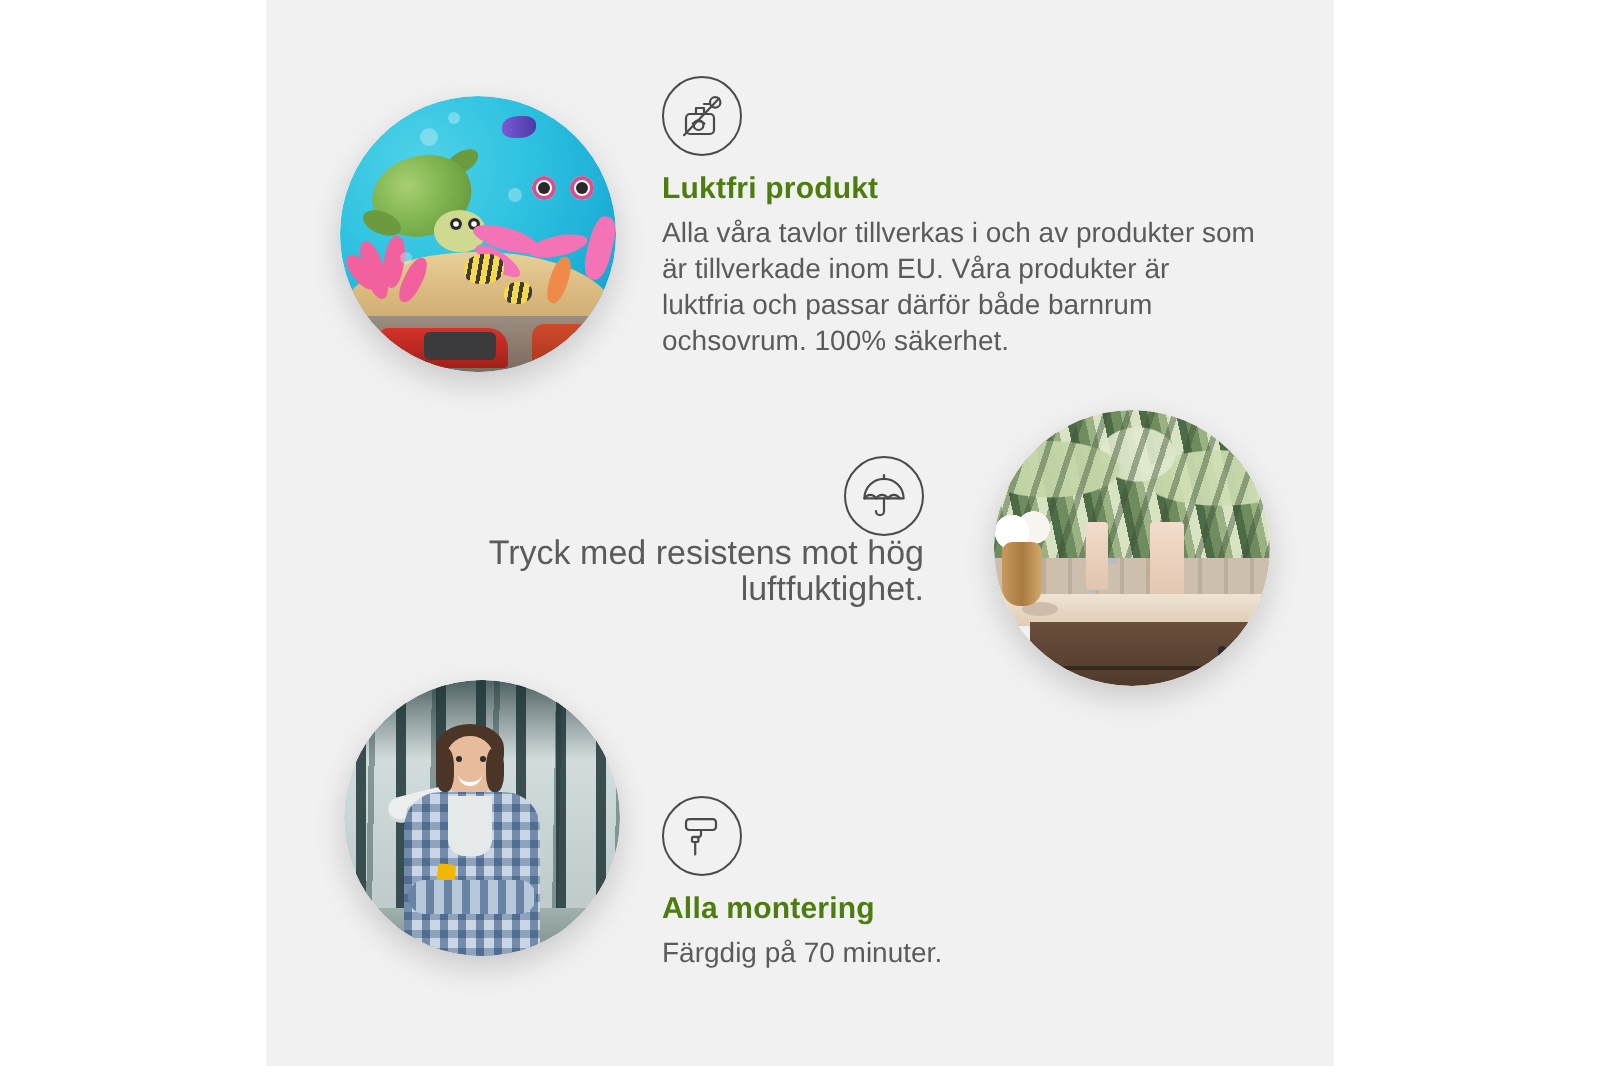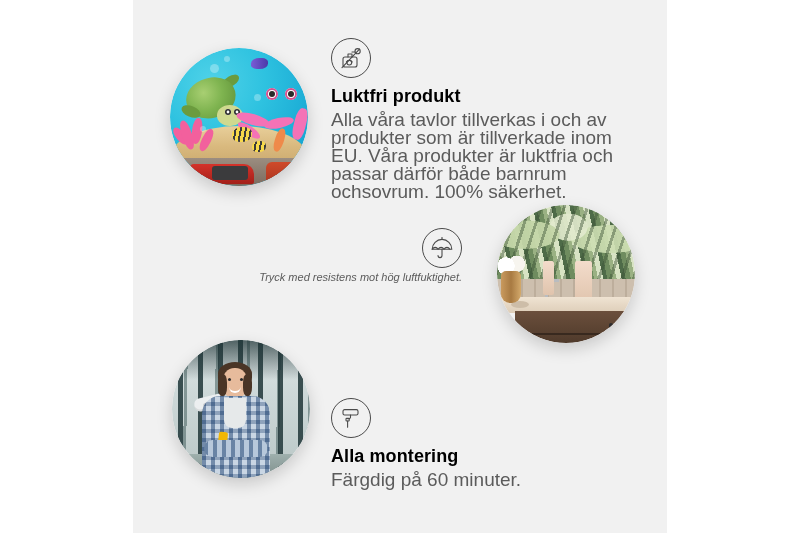--- a/index.html
+++ b/index.html
@@ -295,39 +295,39 @@
 
   
   .feature { position: absolute; }
   .icon-circle {
     width: 38px; height: 38px; border-radius: 50%;
     border: 1.6px solid #4a4a4a;
     display: flex; align-items: center; justify-content: center;
   }
   .icon-circle svg { display:block; }
   .f-title {
-    font-size: 18px;
+    font-size: 15px;
     font-weight: bold;
-    color: #000000;
+    color: #4d7c0f;
     letter-spacing: .1px;
     margin: 8px 0 4px 0;
     white-space: nowrap;
   }
   .f-body {
-    font-size: 19px;
+    font-size: 14px;
     line-height: 18px;
     color: #5b5b5b;
   }
 
   
   .feat1 { left: 331px; top: 38px; width: 298px; }
   
   .feat2 { left: 200px; top: 228px; width: 262px; text-align: right; }
   .feat2 .icon-wrap { display:flex; justify-content:flex-end; }
-  .feat2 .f-body { font-size: 11px; font-style: italic; }
+  .feat2 .f-body { font-size: 17px; }
   
   .feat3 { left: 331px; top: 398px; width: 250px; }
 </style>
 </head>
 <body>
 
 <div class="screen">
 
   <div class="panel"></div>
 
@@ -448,16 +448,16 @@
       <div class="icon-circle">
         <svg width="26" height="26" viewBox="0 0 26 26" fill="none" stroke="#4a4a4a" stroke-width="1.1" stroke-linecap="round" stroke-linejoin="round">
           <rect x="5" y="4.6" width="15" height="5.4" rx="1.6"></rect>
           <path d="M12.5 10v2.2a1.4 1.4 0 0 1-1.4 1.4H9.6"></path>
           <rect x="8" y="13.4" width="3.2" height="2.6" rx="0.7"></rect>
           <path d="M9.6 16v6.2"></path>
         </svg>
       </div>
     </div>
     <div class="f-title">Alla montering</div>
-    <div class="f-body">Färgdig på 60 minuter.</div>
+    <div class="f-body">Färgdig på 70 minuter.</div>
   </div>
 
 </div>
 
 </body></html>

